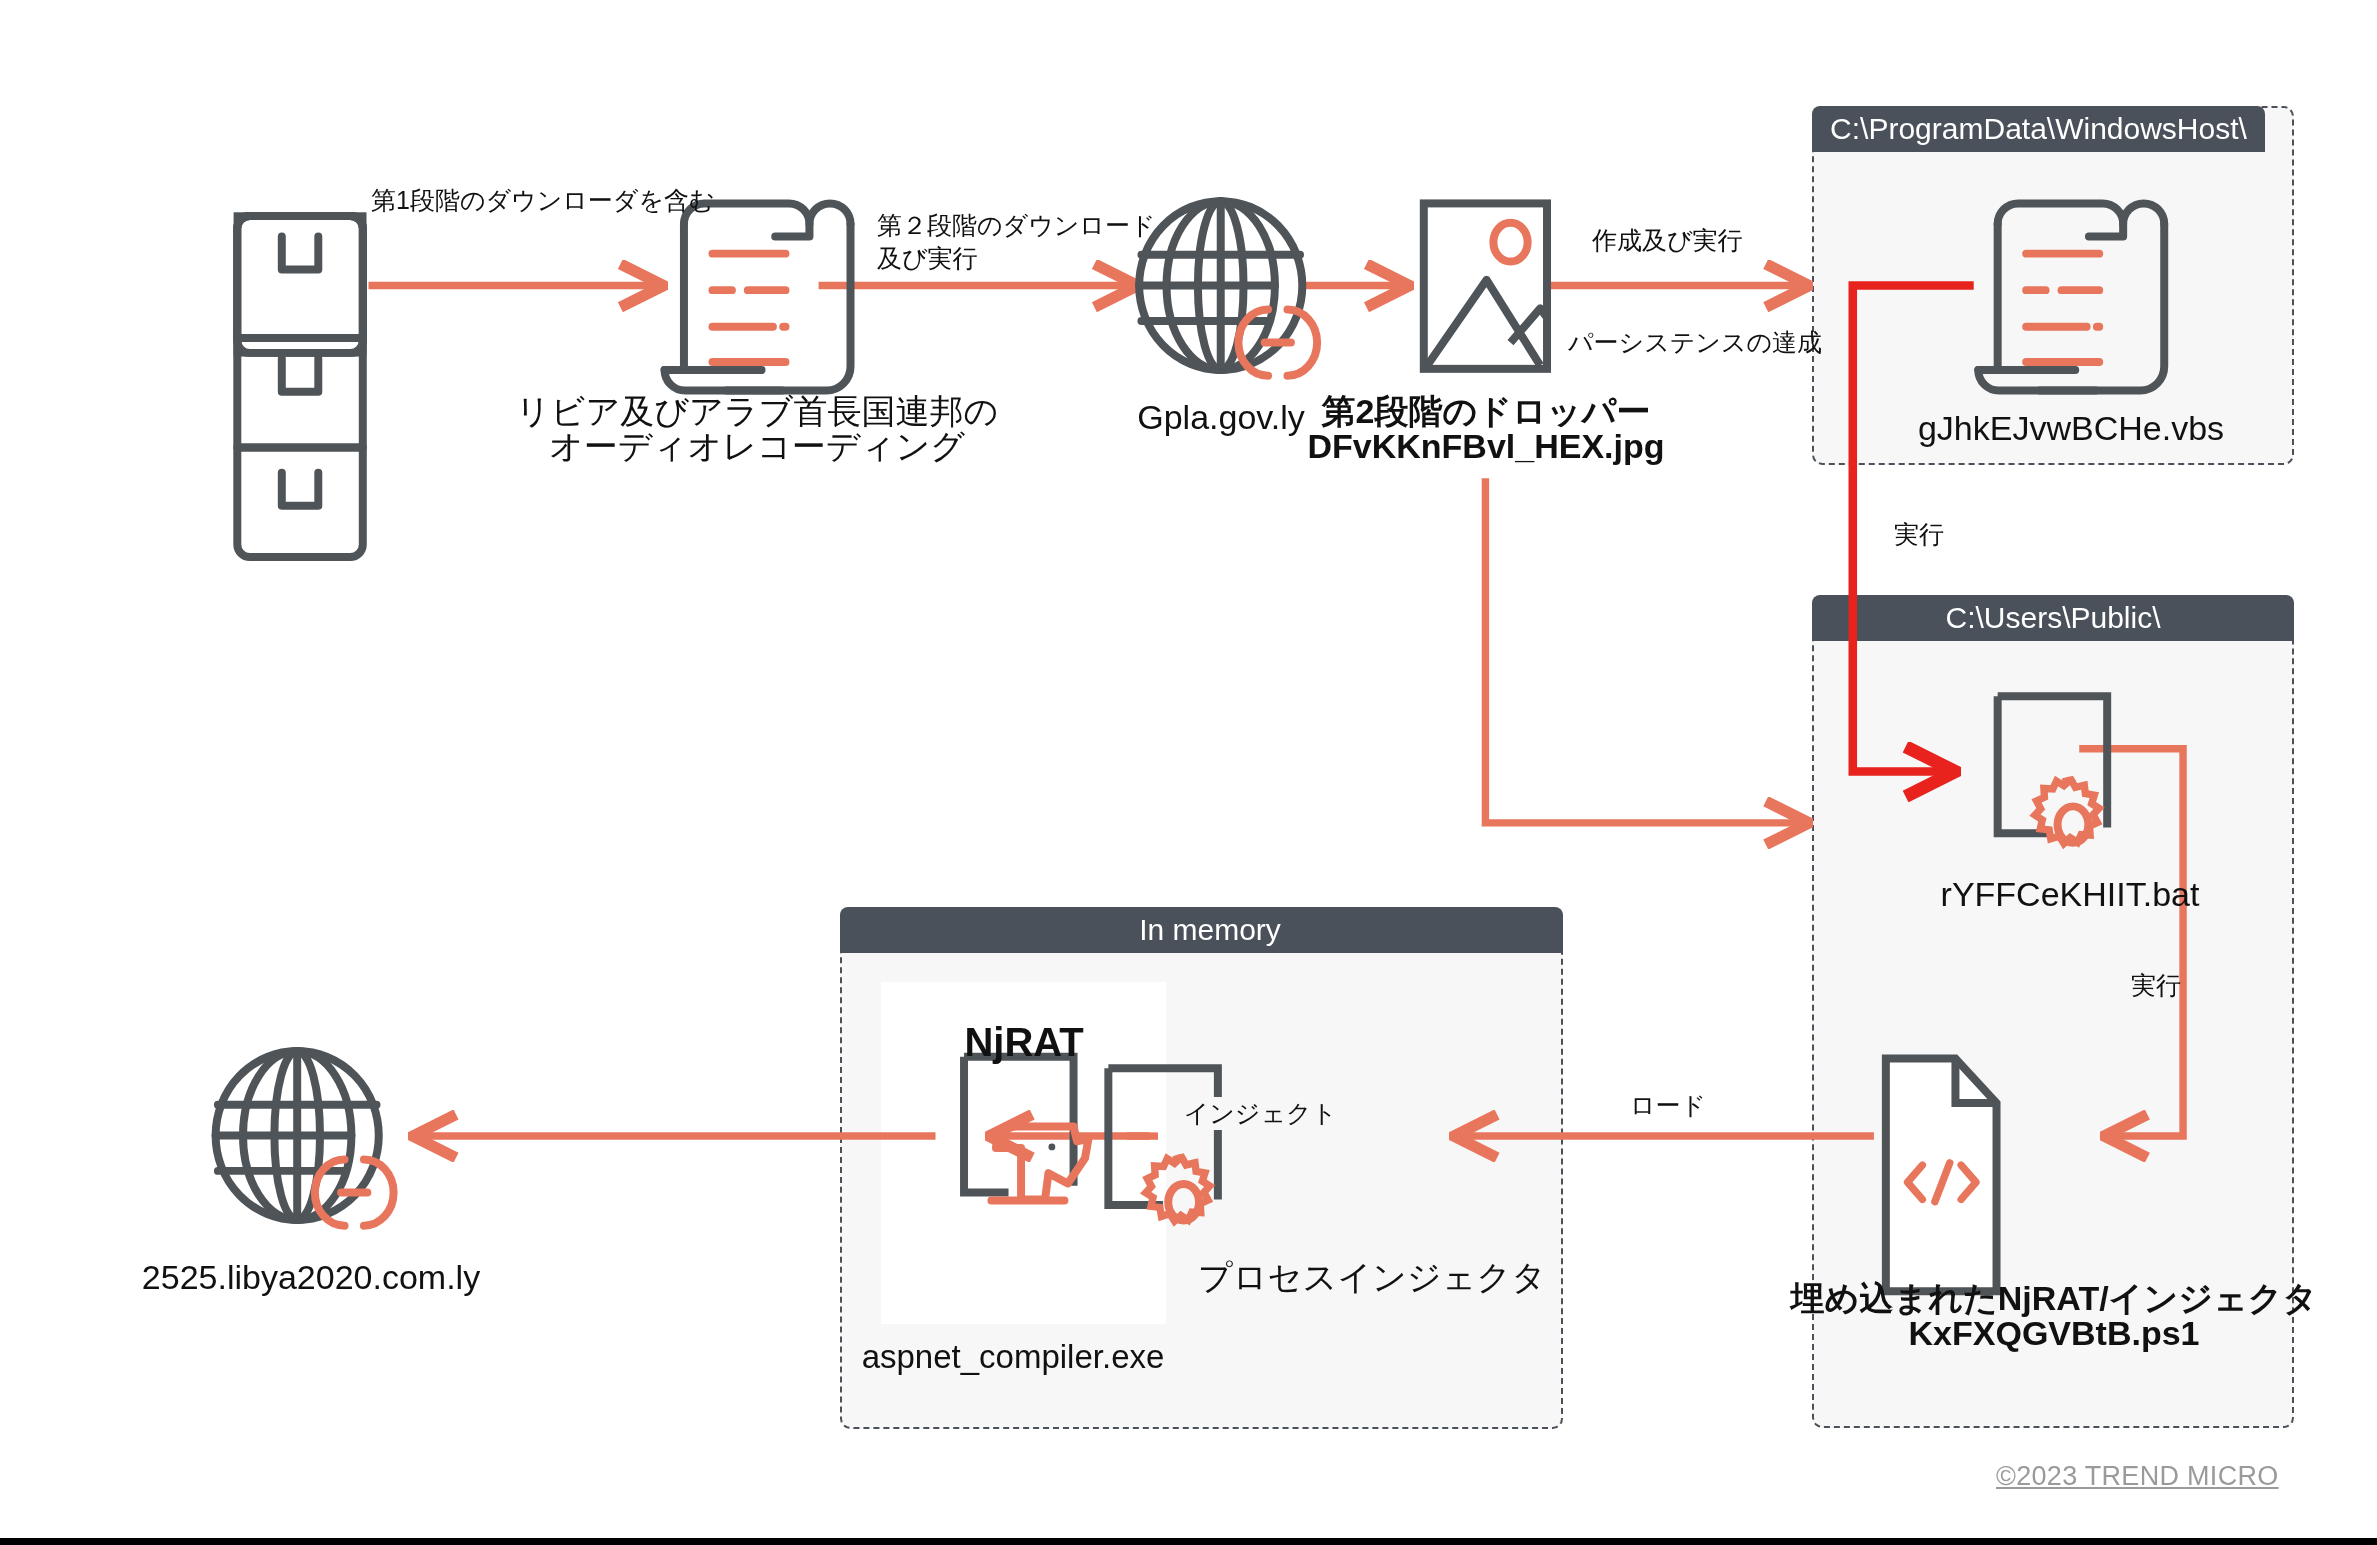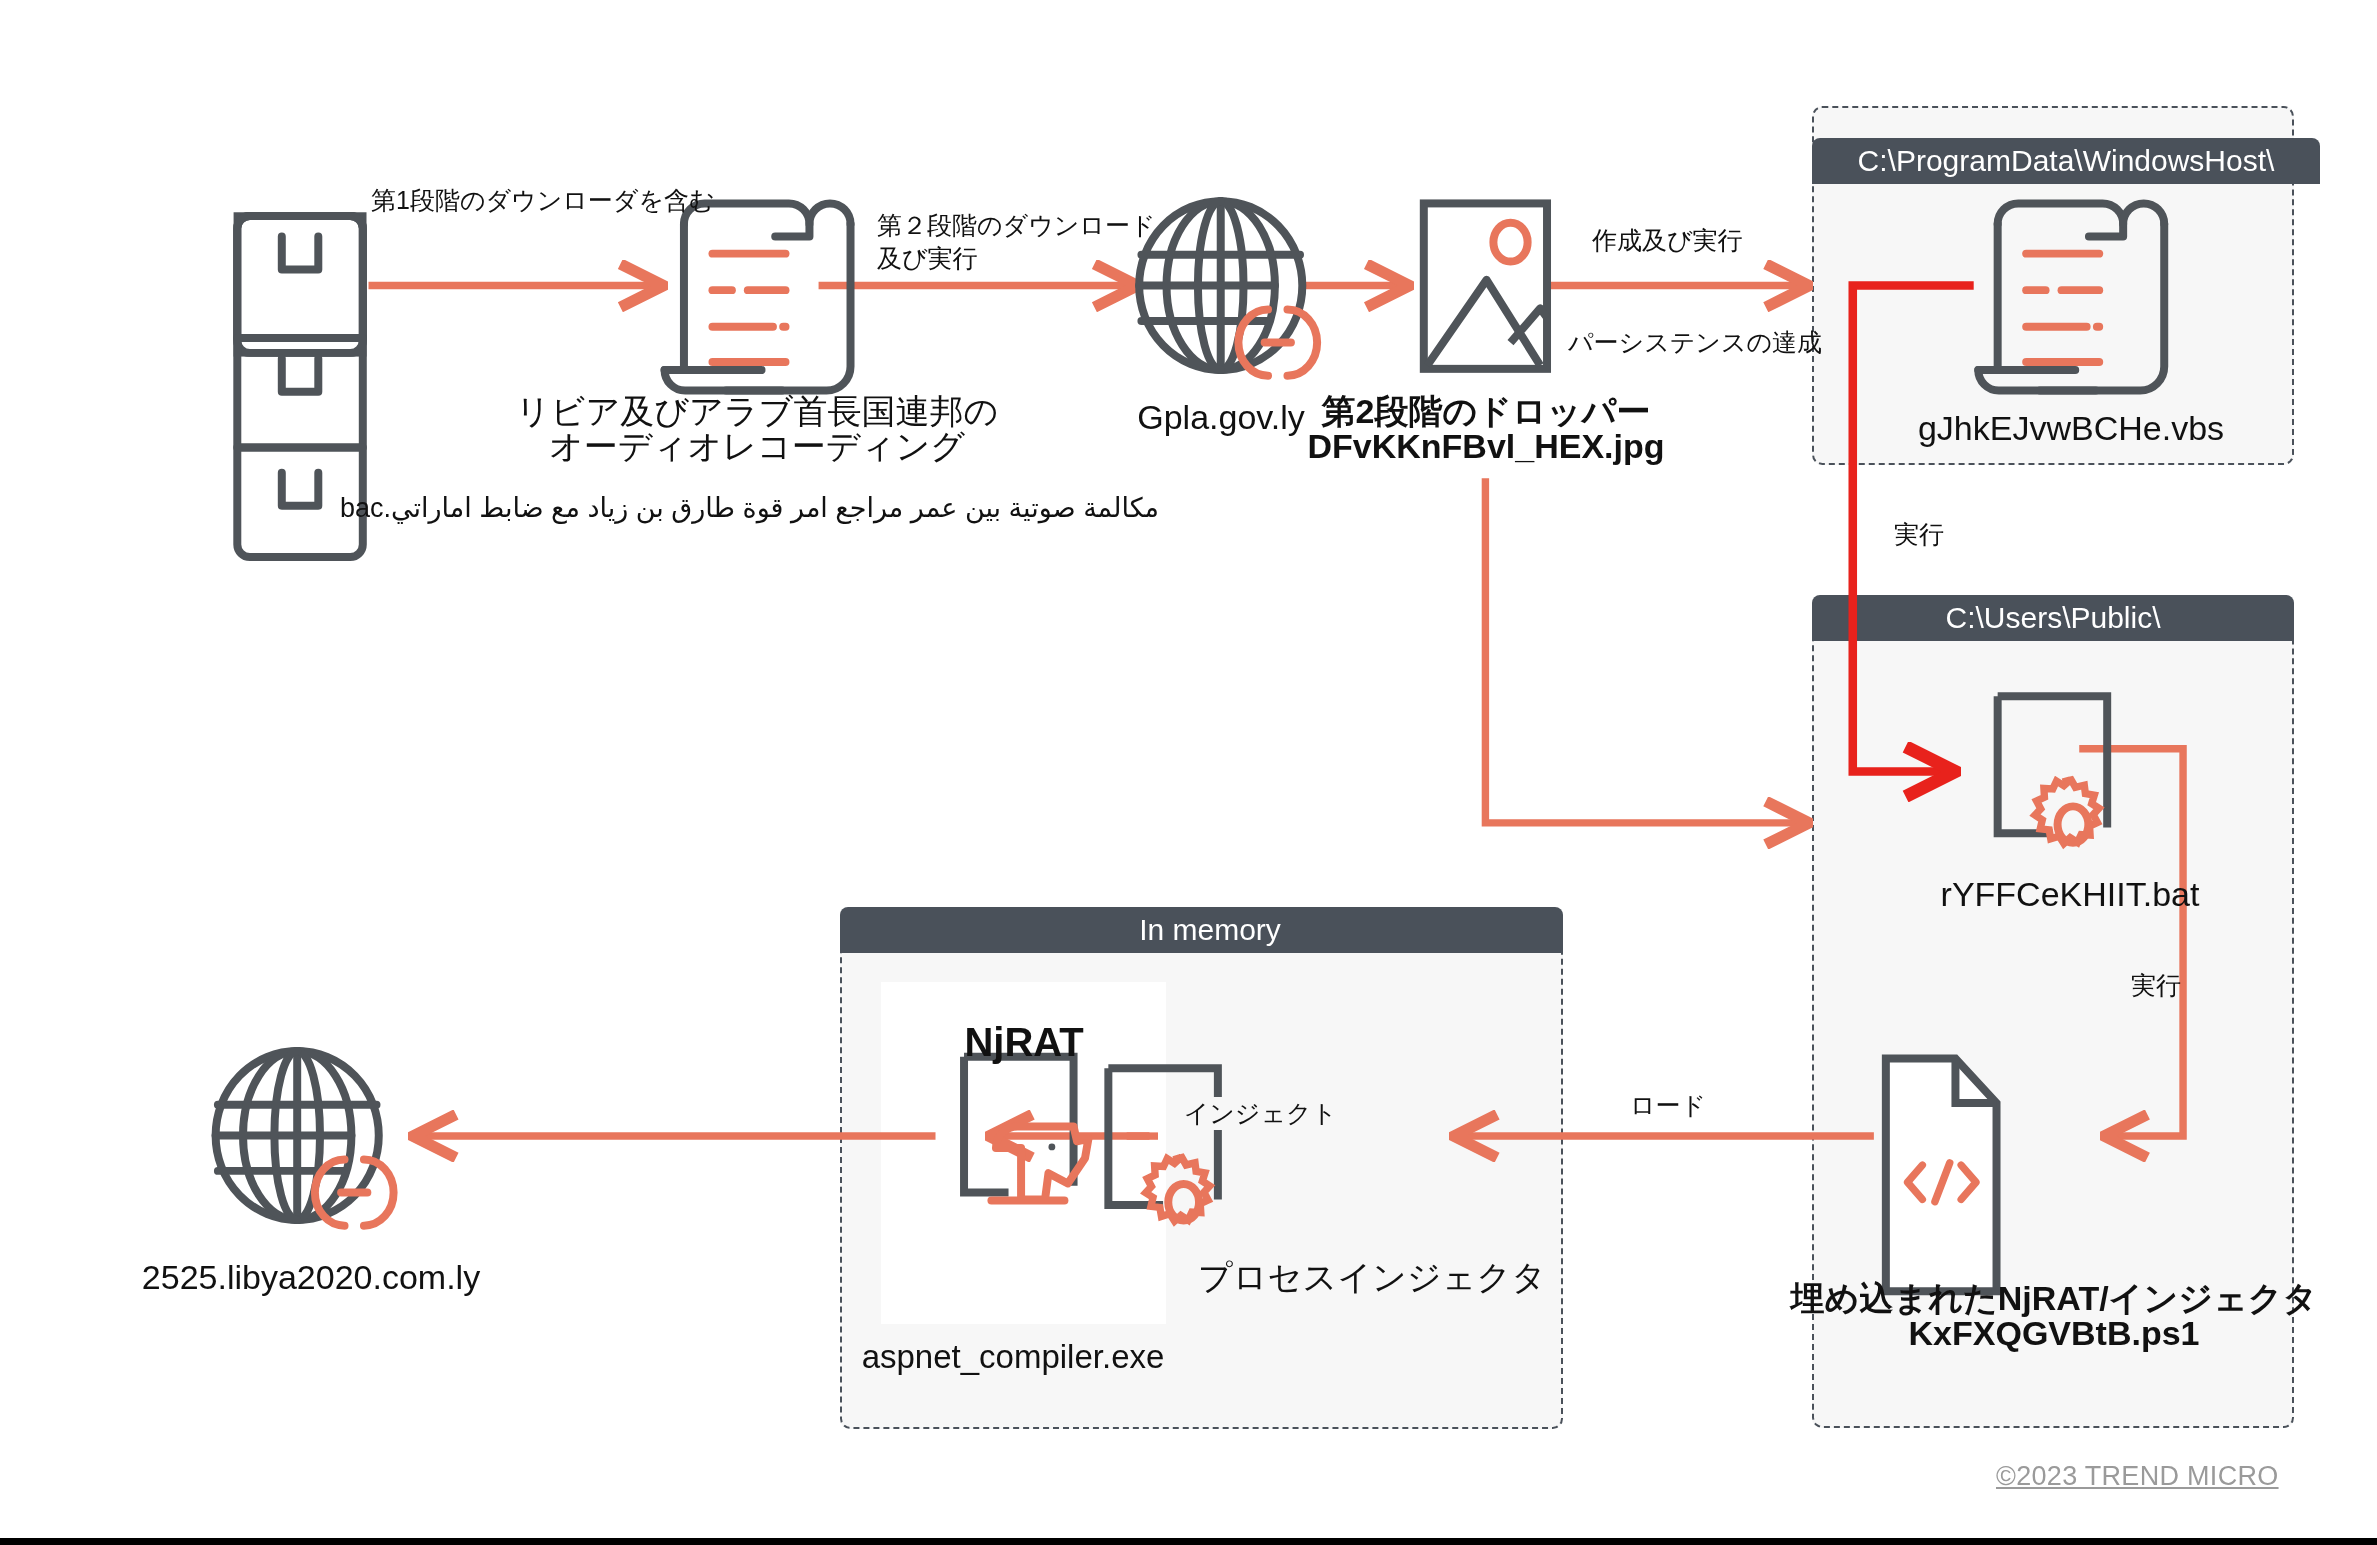--- a/index.html
+++ b/index.html
@@ -25,21 +25,21 @@
   
   svg.layer{position:absolute;left:0;top:0;width:2377px;height:1546px;overflow:visible;pointer-events:none;}
   .inner-white{position:absolute;background:#ffffff;}
 </style>
 </head>
 <body>
 
 <div id="stage">
 
   <div class="box" style="left:1812px;top:106px;width:482px;height:359px;"></div>
-  <div class="box-hdr" style="left:1812px;top:106px;width:508px;height:46px;margin-top:32px;">C:\ProgramData\WindowsHost\</div>
+  <div class="box-hdr" style="left:1812px;top:106px;width:453px;height:46px;">C:\ProgramData\WindowsHost\</div>
 
   <div class="box" style="left:1812px;top:595px;width:482px;height:833px;"></div>
   <div class="box-hdr" style="left:1812px;top:595px;width:482px;height:46px;">C:\Users\Public\</div>
 
   <div class="box" style="left:840px;top:907px;width:723px;height:522px;"></div>
   <div class="box-hdr" style="left:840px;top:907px;width:723px;height:46px;padding-left:17px;">In memory</div>
   <div class="inner-white" style="left:881px;top:982px;width:285px;height:342px;"></div>
 
   <svg class="layer" viewBox="0 0 4167 2709">
     <defs>
@@ -227,21 +227,20 @@
   <div class="lbl" style="left:1894px;top:518px;">実行</div>
   <div class="lbl" style="left:2131px;top:969px;">実行</div>
 
   <div class="lbl" style="left:1630px;top:1089px;text-align:center;">ロード</div>
 
   <div class="lbl knock-g" style="left:1178px;top:1097px;">インジェクト</div>
 
   <div class="node-cap" style="left:757px;top:389px;">リビア及びアラブ首長国連邦の</div>
   <div class="node-cap" style="left:757px;top:424px;">オーディオレコーディング</div>
 
-  <div class="arabic" style="left:340px;top:492px;">مكالمة صوتية بين عمر مراجع امر قوة طارق بن زياد مع ضابط اماراتي.cab</div>
 
   <div class="node-cap" style="left:1221px;top:395px;">Gpla.gov.ly</div>
 
   <div class="node-cap b" style="left:1486px;top:389px;">第2段階のドロッパー</div>
   <div class="node-cap b" style="left:1486px;top:424px;">DFvKKnFBvl_HEX.jpg</div>
 
   <div class="node-cap" style="left:2071px;top:406px;">gJhkEJvwBCHe.vbs</div>
 
   <div class="node-cap" style="left:2070px;top:872px;">rYFFCeKHIIT.bat</div>
 

